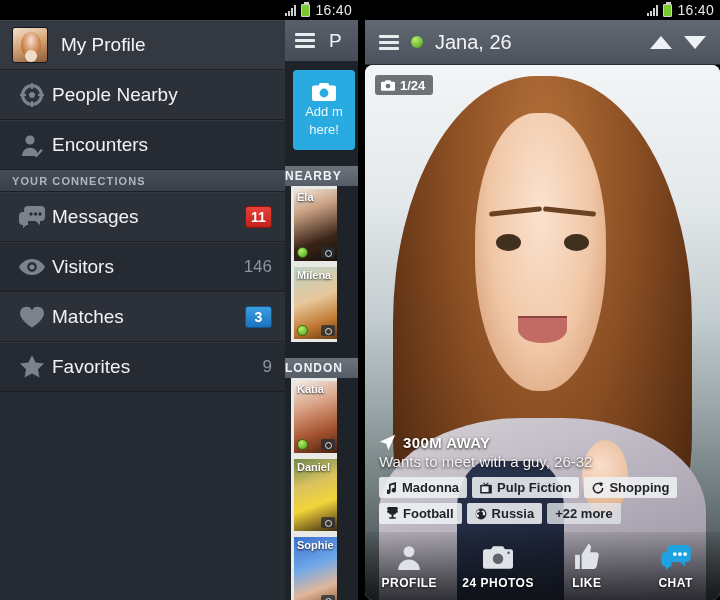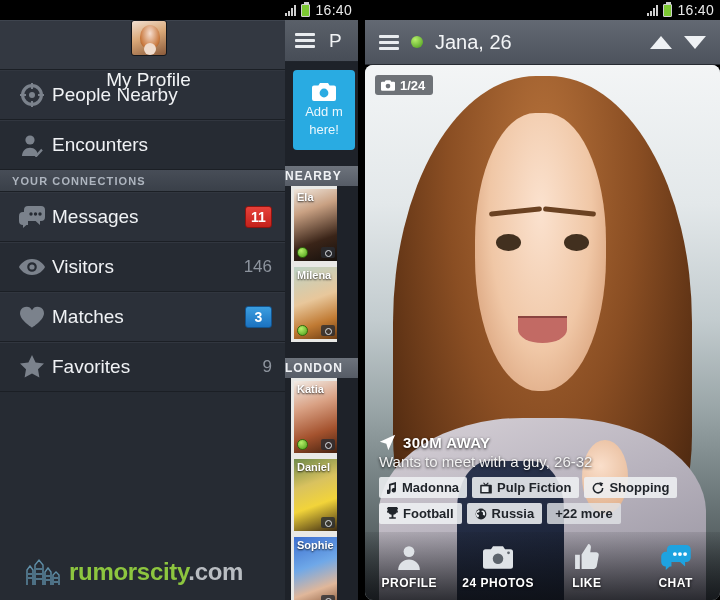--- a/index.html
+++ b/index.html
@@ -40,21 +40,20 @@
   
   .drawer {
     position: absolute; top: 20px; left: 0; width: 285px; bottom: 0;
     background: #262b33;
   }
   .drawer-profile {
     height: 50px; display: flex; align-items: center; gap: 13px;
     padding-left: 12px; background: #333841;
     border-bottom: 1px solid #1b1f25;
     box-shadow: inset 0 1px 0 #3e444e;
-    flex-direction: column;
   }
   .avatar {
     width: 36px; height: 36px; border-radius: 3px; overflow: hidden;
     background: linear-gradient(160deg,#f2e0d2 0%,#d9a878 45%,#8a5a3a 100%);
     position: relative; border: 1px solid #14171c; flex: none;
   }
   .avatar:after {
     content:""; position:absolute; left:8px; top:4px; width:20px; height:24px;
     border-radius: 50% 50% 44% 44%;
     background: radial-gradient(ellipse at 50% 35%, #f6ded0 0%, #c9793e 70%, #6d3f22 100%);
@@ -392,31 +391,20 @@
             <path d="M12 0l3.6 7.5 8.4 1-6 5.8 1.4 8.2L12 18.6 4.6 22.5 6 14.3 0 8.5l8.4-1z"></path>
           </svg>
         </span>
         <span class="di-label">Favorites</span>
         <span class="di-count">9</span>
       </div>
 
       <div class="drawer-fill"></div>
     </div>
 
-    <div class="watermark">
-      <svg width="38" height="32" viewBox="0 0 38 32">
-        <g fill="none" stroke="#5f8fa8" stroke-width="1.4">
-          <path d="M3 31V16l3-4 3 4v15M11 31V11l4-5 4 5v20M21 31V18l3-4 3 4v13M29 31V21l3-3 3 3v10"></path>
-          <path d="M4 20h4M4 24h4M12 15h6M12 20h6M12 25h6M22 22h4M22 26h4M30 24h4M30 28h4"></path>
-        </g>
-      </svg>
-      <span class="wm-text">
-        <span class="wm-a">rumorscity</span><span class="wm-b">.com</span>
-      </span>
-    </div>
   </div>
 
   <div class="phone phone-right">
 
     <div class="statusbar">
       <span class="sig">
           <i></i>
           <i></i>
           <i></i>
           <i></i>

